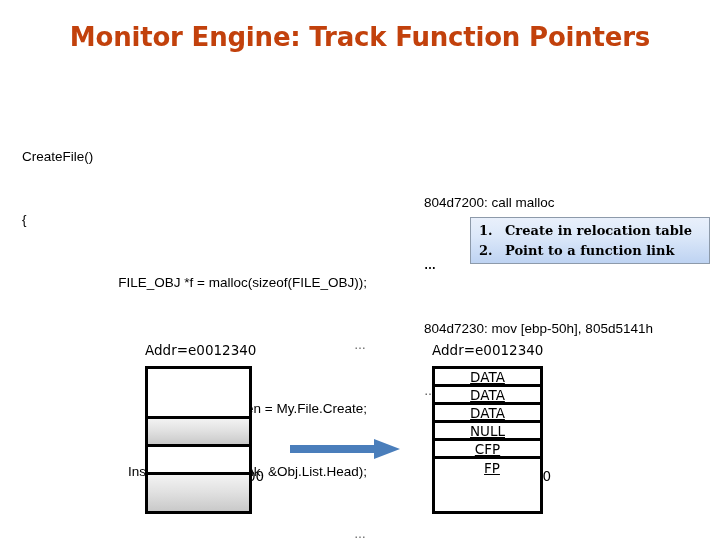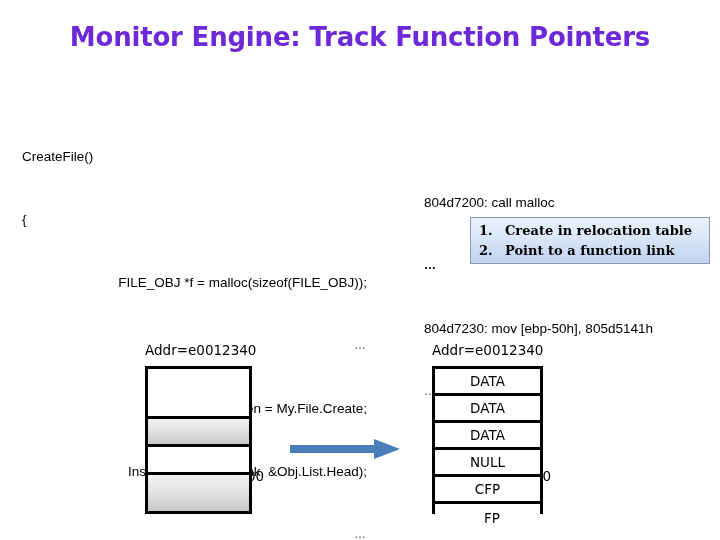--- a/index.html
+++ b/index.html
@@ -19,21 +19,21 @@
   
   #slide-title {
     position: absolute;
     left: 0;
     top: 22px;
     width: 720px;
     text-align: center;
     font-family: "DejaVu Sans", sans-serif;
     font-size: 26px;
     font-weight: bold;
-    color: #6d28d9;
+    color: #c2410c;
     letter-spacing: -0.2px;
   }
 
   
   #source-code-block {
     position: absolute;
     left: 22px;
     top: 104px;
     width: 345px;
     font-family: "Liberation Sans", sans-serif;
@@ -149,21 +149,21 @@
   #left-mem-table .mem-row.r1 { height: 28px; }
   #left-mem-table .mem-row.r2 { height: 28px; }
   #left-mem-table .mem-row.r3 { height: 36px; }
 
   #right-mem-table {
     left: 432px;
     top: 366px;
     width: 111px;
     height: 148px;
   }
-  #right-mem-table .mem-row { height: 27px; }
+  #right-mem-table .mem-row { height: 18px; text-decoration: underline; }
 
   
   #flow-arrow {
     position: absolute;
     left: 290px;
     top: 437px;
     width: 110px;
     height: 24px;
   }
 </style>

